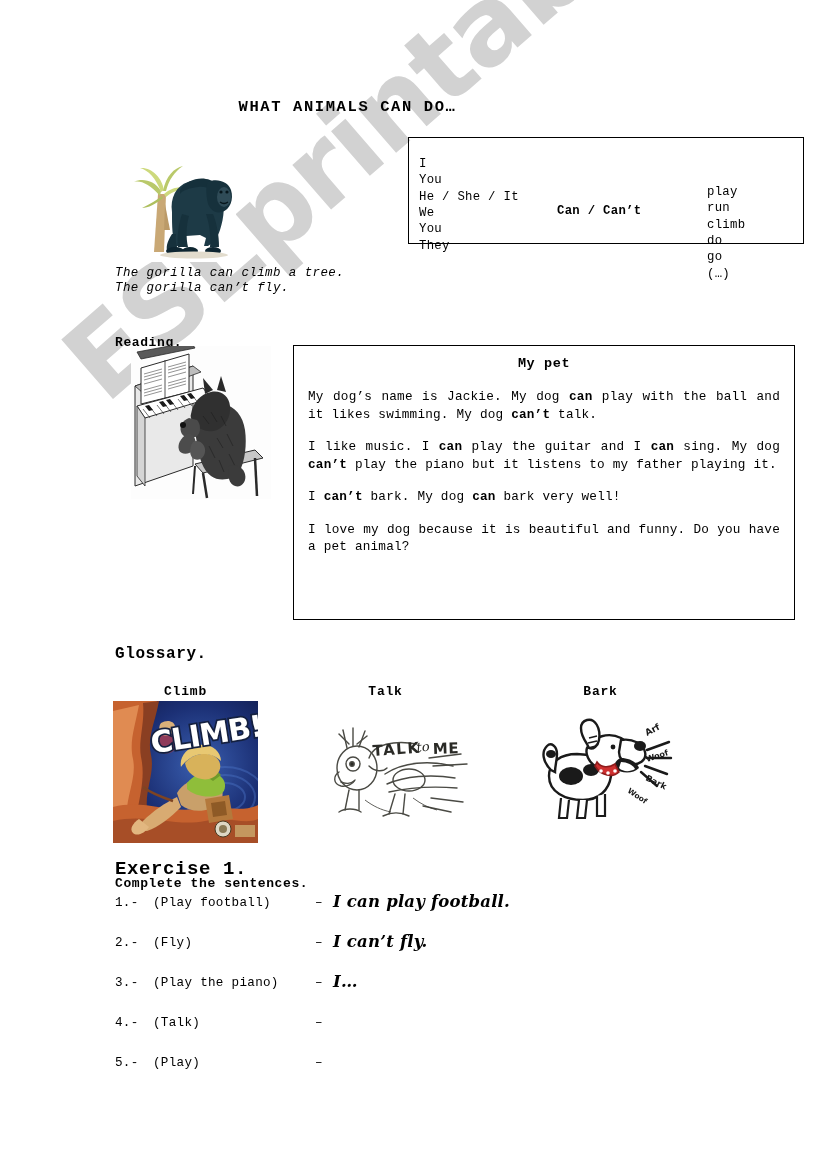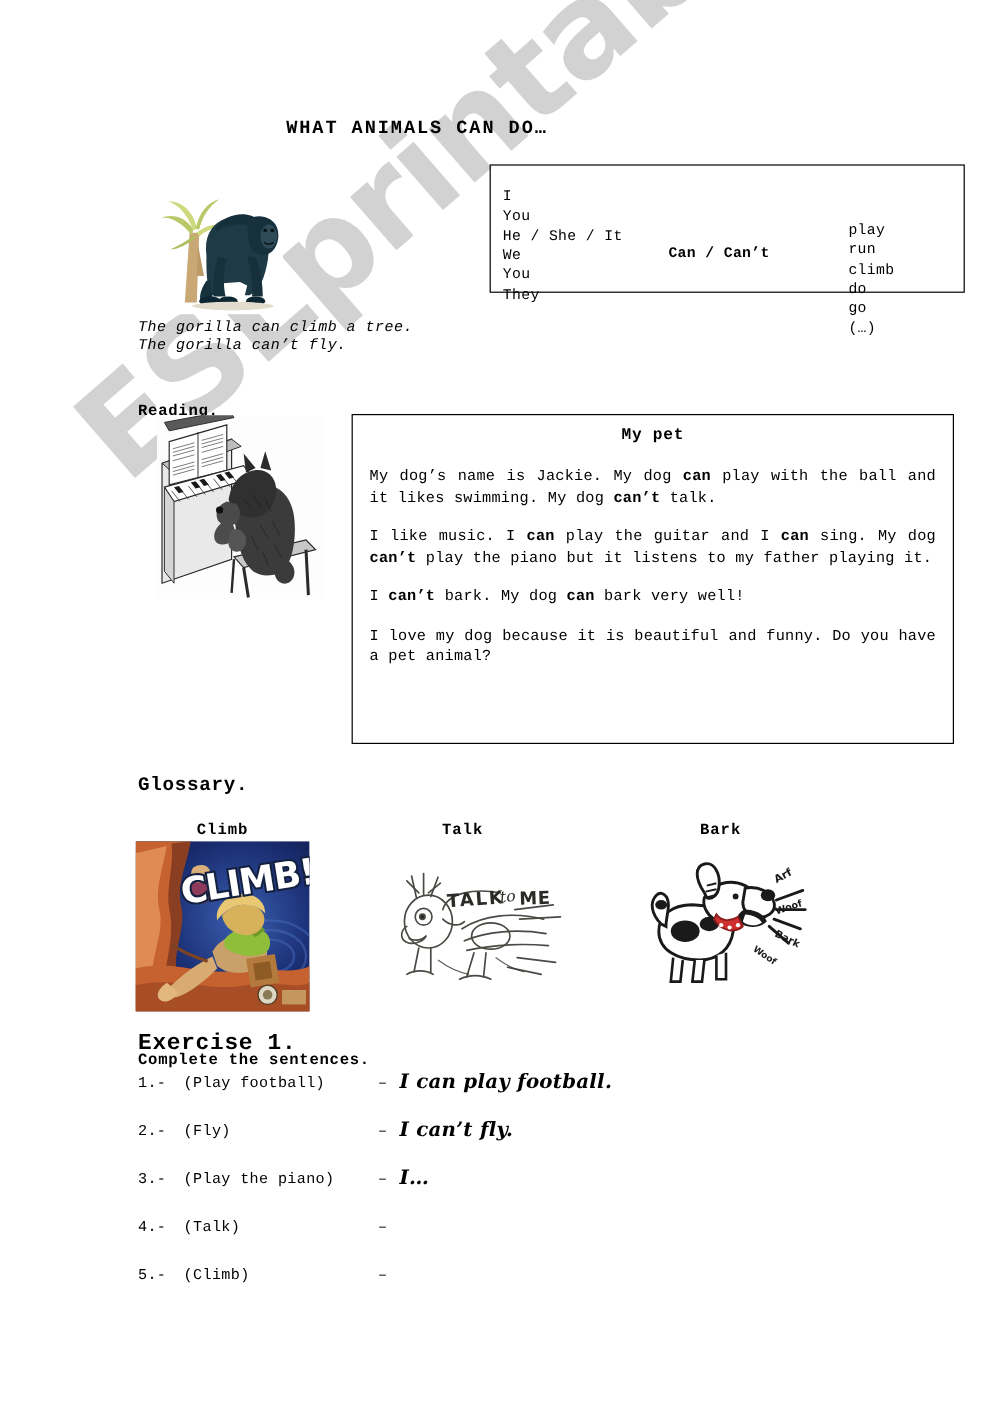--- a/index.html
+++ b/index.html
@@ -564,18 +564,18 @@
     <span class="ex-answer">I…</span>
   </div>
   <div class="ex-row layer" style="top:1016px">
     <span class="ex-num">4.-</span>
     <span class="ex-prompt">(Talk)</span>
     <span class="ex-dash">–</span>
     <span class="ex-answer"></span>
   </div>
   <div class="ex-row layer" style="top:1056px">
     <span class="ex-num">5.-</span>
-    <span class="ex-prompt">(Climb)</span>
+    <span class="ex-prompt">(Play)</span>
     <span class="ex-dash">–</span>
     <span class="ex-answer"></span>
   </div>
 
 </div>
 
 </body></html>

